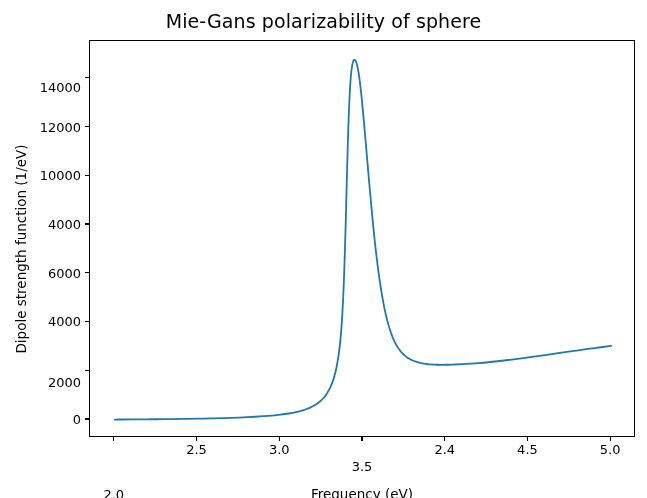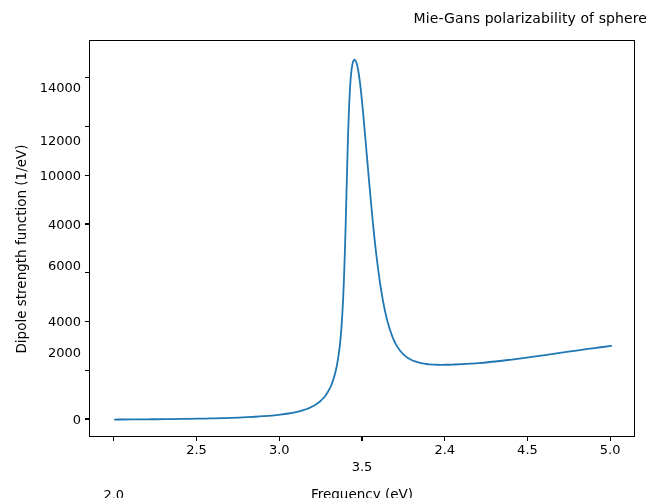--- a/index.html
+++ b/index.html
@@ -17,22 +17,22 @@
     position: relative;
     width: 647px;
     height: 498px;
     background: #ffffff;
   }
   #chart-title {
     position: absolute;
     left: 0;
     top: 10px;
     width: 647px;
-    text-align: right;
-    font-size: 14px;
+    text-align: center;
+    font-size: 19px;
     color: #000000;
     letter-spacing: 0.1px;
   }
   
   #axes {
     position: absolute;
     left: 89px;
     top: 40px;
     width: 546px;
     height: 397px;
@@ -125,26 +125,26 @@
 <div id="figure">
 
   <div id="chart-title">Mie-Gans polarizability of sphere</div>
 
   <div id="ylabel-wrap">
     <div id="ylabel">Dipole strength function (1/eV)</div>
   </div>
 
   <div id="ytick-labels">
       <div class="ytick-label" style="top: 418.966px;">0</div>
-      <div class="ytick-label" style="top: 352px; margin-left: 39px;">2000</div>
+      <div class="ytick-label" style="top: 382px; margin-left: 39px;">2000</div>
       <div class="ytick-label" style="top: 321.483px;">4000</div>
-      <div class="ytick-label" style="top: 265px;">6000</div>
+      <div class="ytick-label" style="top: 273px;">6000</div>
       <div class="ytick-label" style="top: 223.999px;">4000</div>
       <div class="ytick-label" style="top: 175.258px;">10000</div>
-      <div class="ytick-label" style="top: 126.516px; margin-top: 13px;">12000</div>
+      <div class="ytick-label" style="top: 126.516px;">12000</div>
       <div class="ytick-label" style="top: 87px;">14000</div>
     </div>
   <div id="xtick-labels">
       <div class="xtick-label" style="left: 113.818px; margin-top: 45px;">2.0</div>
       <div class="xtick-label" style="left: 196.545px;">2.5</div>
       <div class="xtick-label" style="left: 279.273px; text-align: right;">3.0</div>
       <div class="xtick-label" style="left: 362px; margin-top: 17px;">3.5</div>
       <div class="xtick-label" style="left: 444.727px;">2.4</div>
       <div class="xtick-label" style="left: 527.455px;">4.5</div>
       <div class="xtick-label" style="left: 610.182px;">5.0</div>

